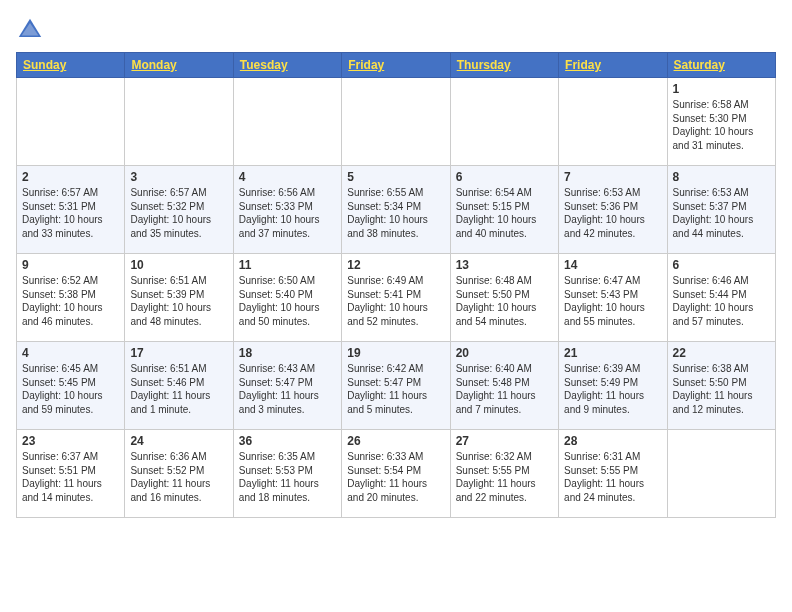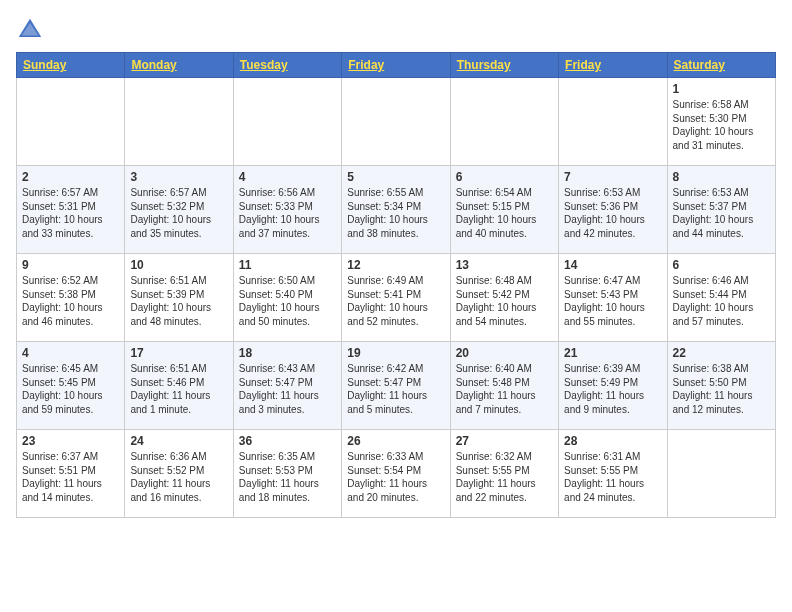--- a/index.html
+++ b/index.html
@@ -207,21 +207,21 @@
         </td>
         <td>
           <span class="day-num">12</span>
           <div class="day-info">Sunrise: 6:49 AM
 Sunset: 5:41 PM
 Daylight: 10 hours and 52 minutes.</div>
         </td>
         <td>
           <span class="day-num">13</span>
           <div class="day-info">Sunrise: 6:48 AM
-Sunset: 5:42 PM
+Sunset: 5:50 PM
 Daylight: 10 hours and 54 minutes.</div>
         </td>
         <td>
           <span class="day-num">14</span>
           <div class="day-info">Sunrise: 6:47 AM
 Sunset: 5:43 PM
 Daylight: 10 hours and 55 minutes.</div>
         </td>
         <td>
           <span class="day-num">6</span>

